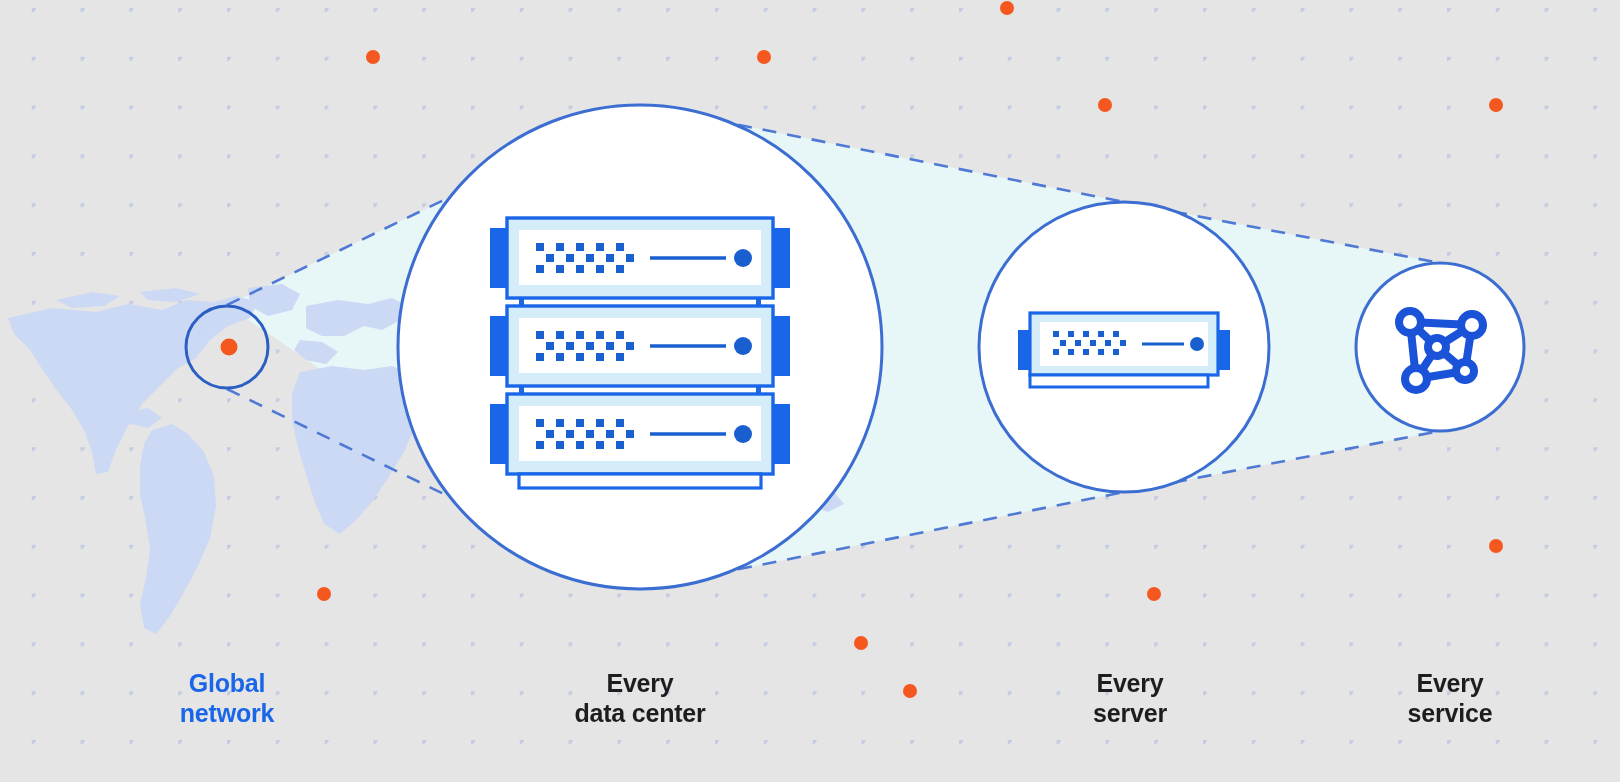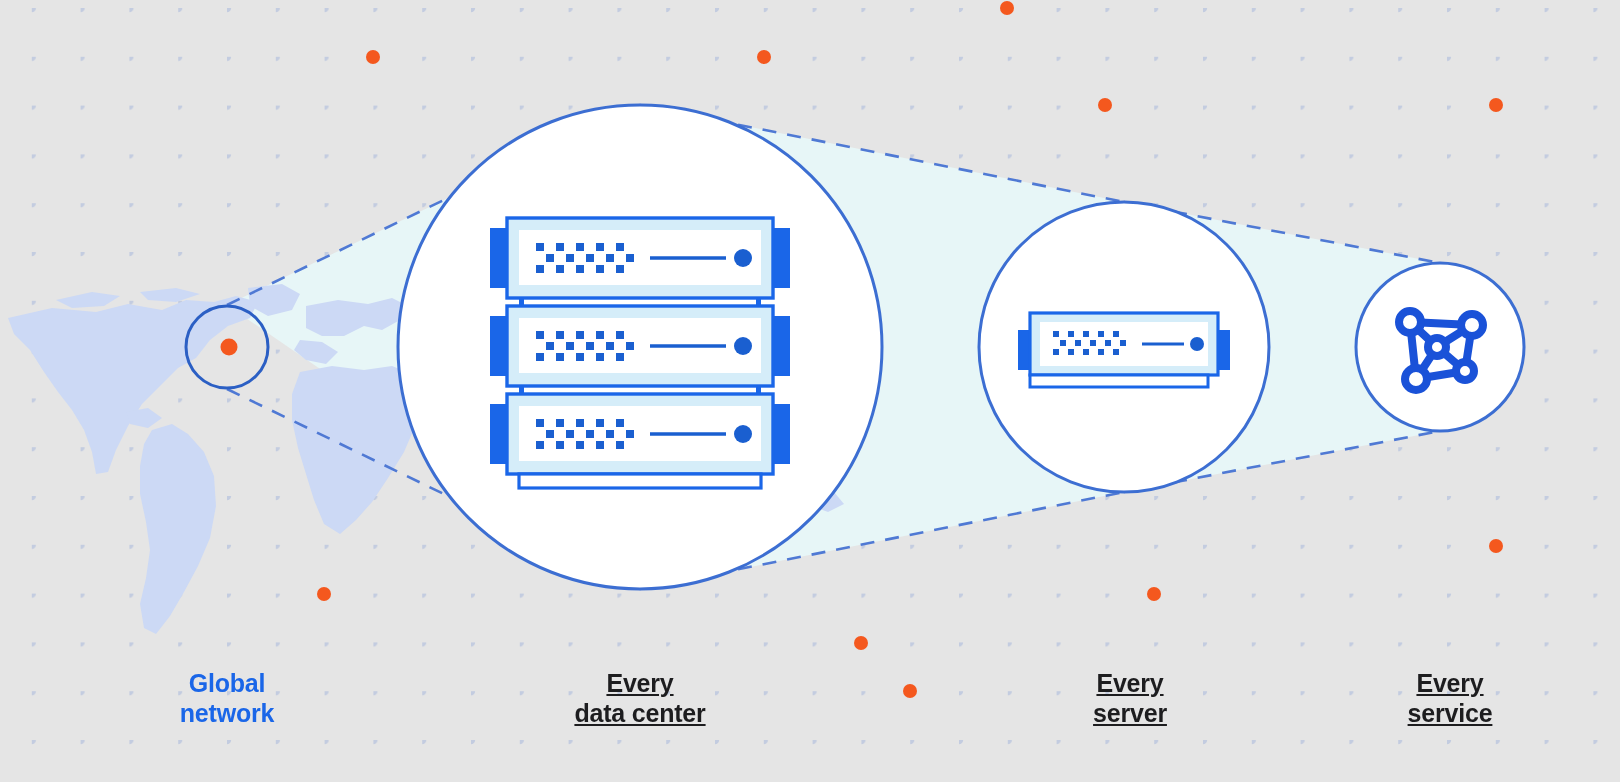--- a/index.html
+++ b/index.html
@@ -14,21 +14,21 @@
   #scene{position:absolute;inset:0;}
   .label{
     position:absolute;
     text-align:center;
     font-size:25px;
     line-height:30px;
     font-weight:700;
     white-space:pre-line;
     letter-spacing:-0.2px;
   }
-  .label-dark{color:#1d1d1f;text-decoration:underline;}
+  .label-dark{color:#1d1d1f;}
   .label-blue{color:#1a66e8;}
 </style>
 </head>
 <body>
 
 <div id="stage">
 
   <svg id="scene" viewBox="0 0 1620 782" width="1620" height="782" xmlns="http://www.w3.org/2000/svg">
 
     <defs>

